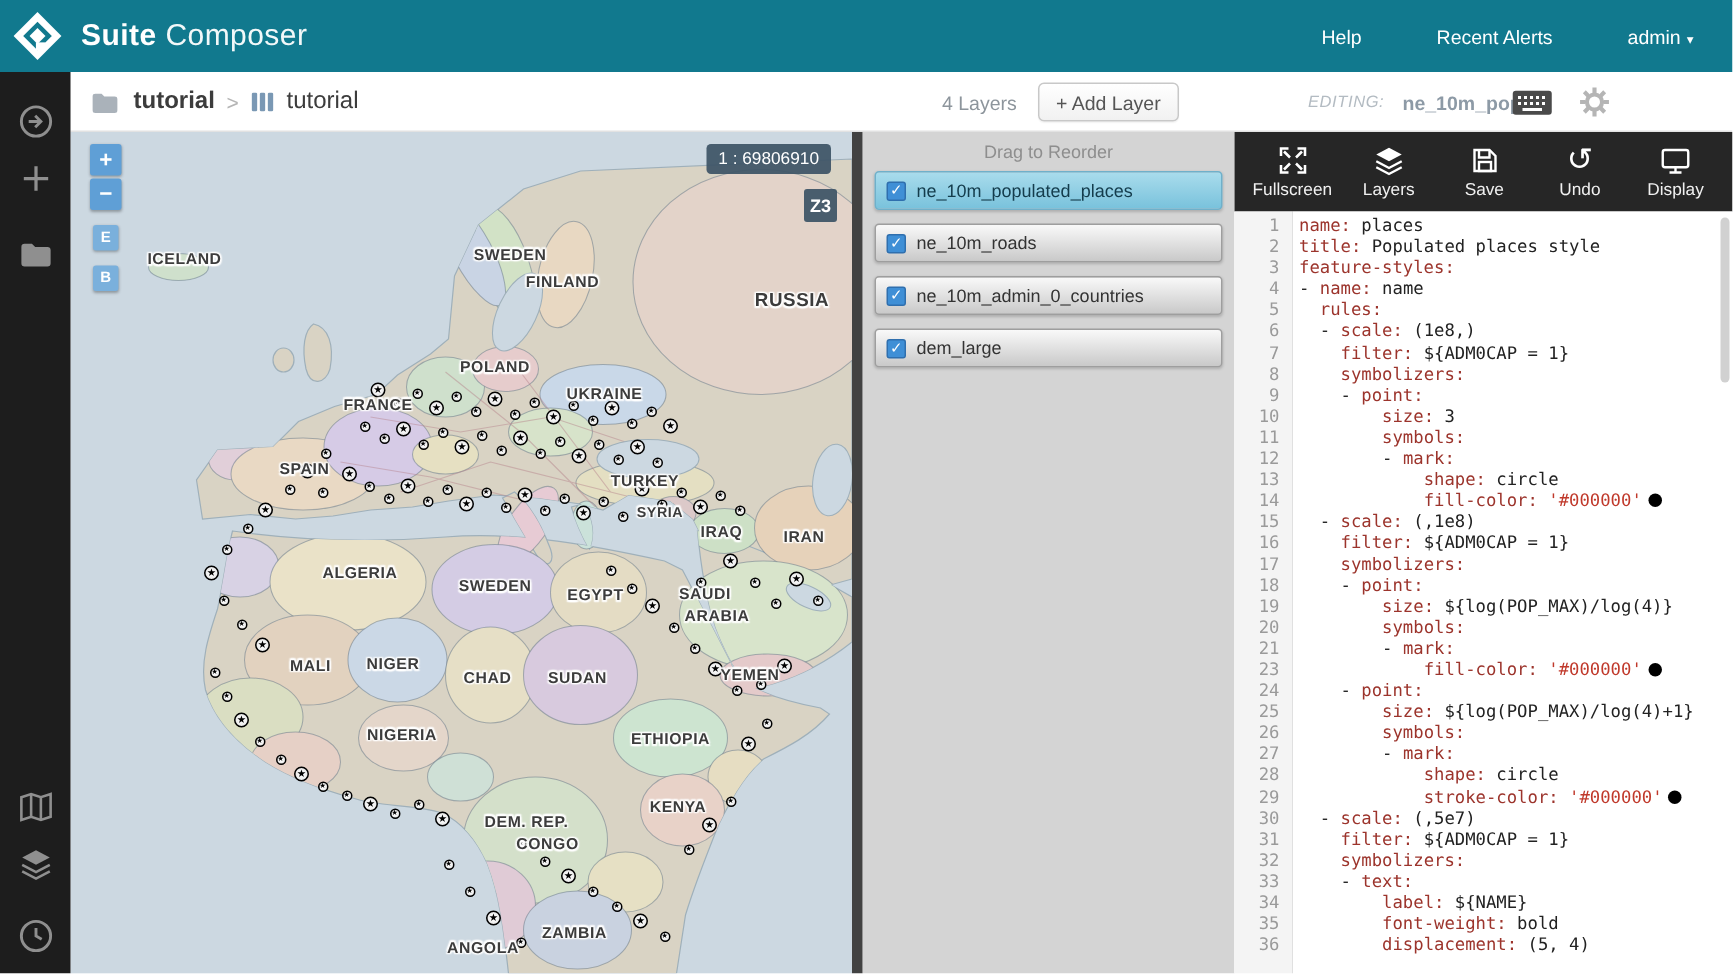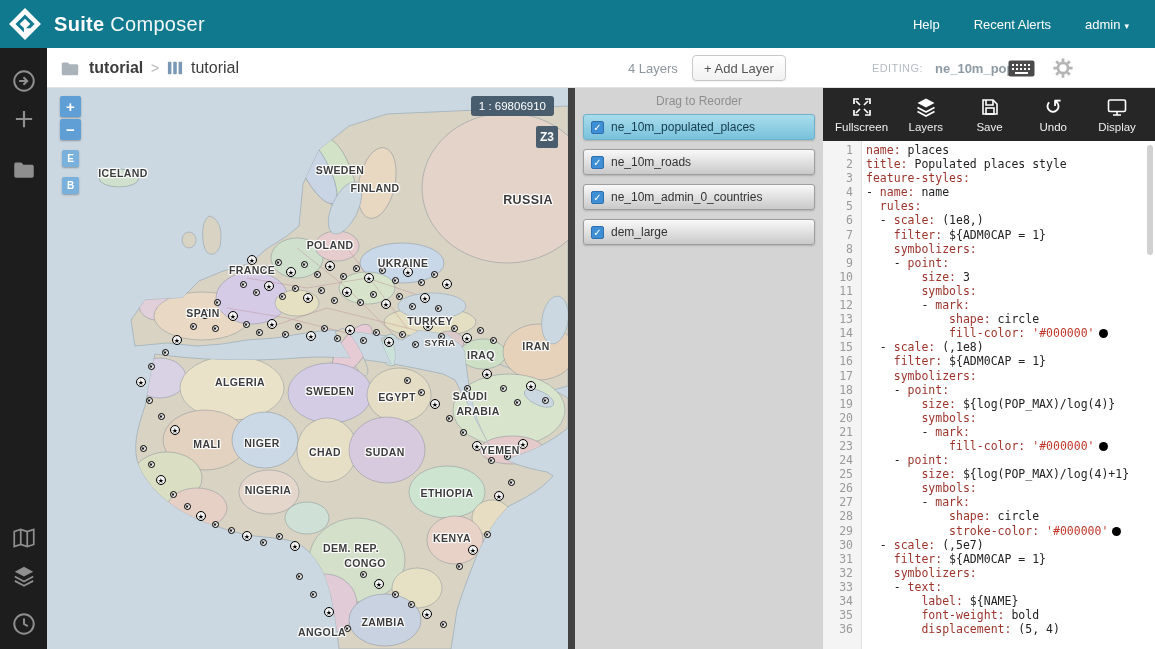--- a/index.html
+++ b/index.html
@@ -6,36 +6,36 @@
   html,body { width:1155px; height:649px; overflow:hidden; font-family:"Liberation Sans",sans-serif; background:#fff; }
   .app { position:relative; width:1155px; height:649px; }
 
   
   .topbar { position:absolute; left:0; top:0; width:1155px; height:48px; background:#11798e; display:flex; align-items:center; color:#fff; z-index:30; }
   .logo { margin-left:8px; width:34px; height:34px; flex:0 0 auto; }
   .brand { margin-left:12px; font-size:20px; letter-spacing:.3px; }
   .brand b { font-weight:bold; }
   .brand span.light { font-weight:normal; opacity:.95; }
   .toplinks { margin-left:auto; display:flex; align-items:center; gap:34px; padding-right:26px; font-size:13px; }
-  .toplink { cursor:pointer; white-space:nowrap; }
+  .toplink { cursor:pointer; white-space:nowrap;margin-left:16px; }
   .caret { font-size:9px; margin-left:4px; }
 
   
   .sidebar { position:absolute; left:0; top:48px; width:47px; height:601px; background:#1d1d1d; z-index:25; }
   .sicon { position:absolute; left:50%; transform:translateX(-50%); width:26px; height:26px; cursor:pointer; }
   .sicon svg { width:100%; height:100%; }
 
   
   .subbar { position:absolute; left:47px; top:48px; width:1108px; height:40px; background:#fff; border-bottom:1px solid #e2e2e2; z-index:20; }
   .subbar .abs { position:absolute; top:0; height:40px; display:flex; align-items:center; }
   .crumb-text { font-size:16px; color:#3c3c3c; cursor:pointer; }
   .crumb-sep { color:#b5b5b5; font-size:14px; }
   .muted-label { font-size:13px; color:#8d959c; }
   .addlayer-btn { height:26px; padding:0 11px; border:1px solid #c8c8c8; border-radius:4px; background:linear-gradient(#ffffff,#f1f1f1); color:#555; font-size:13px; display:flex; align-items:center; cursor:pointer; box-shadow:0 1px 1px rgba(0,0,0,.05); }
-  .editing-label { font-size:11px; color:#b3bbc2; letter-spacing:.4px; }
+  .editing-label { font-size:11px; color:#b3bbc2; letter-spacing:.4px;font-style:italic; }
   .editing-value { font-size:13px; font-weight:bold; color:#8d9aa6; margin-left:6px; }
 
   
   .map { position:absolute; left:47px; top:88px; width:521px; height:561px; overflow:hidden; background:#ccd8e1; cursor:grab; }
   .map svg.basemap { position:absolute; left:0; top:0; }
   .map-label { position:absolute; transform:translate(-50%,-50%); font-weight:bold; font-size:10.5px; color:#3c3c3c; letter-spacing:.4px; white-space:nowrap;
     text-shadow:1px 1px 1px #fff,-1px -1px 1px #fff,1px -1px 1px #fff,-1px 1px 1px #fff,0 1px 1px #fff,0 -1px 1px #fff; pointer-events:none; }
   .mk { position:absolute; width:10px; height:10px; margin:-5px 0 0 -5px; border:1px solid #000; border-radius:50%;
         background:radial-gradient(circle,#ffffff 15%,#e8e8e8 75%); display:flex; align-items:center; justify-content:center; font-size:7px; color:#000; }
   .mk::after { content:"★"; line-height:1; }
@@ -391,21 +391,21 @@
         <span class="map-label" style="left: 293px; top: 82px;">SWEDEN</span>
         <span class="map-label" style="left: 328px; top: 100px;">FINLAND</span>
         <span class="map-label" style="left: 481px; top: 112px; font-size: 12.5px;">RUSSIA</span>
         <span class="map-label" style="left: 283px; top: 157px;">POLAND</span>
         <span class="map-label" style="left: 356px; top: 175px;">UKRAINE</span>
         <span class="map-label" style="left: 205px; top: 182px;">FRANCE</span>
         <span class="map-label" style="left: 156px; top: 225px;">SPAIN</span>
         <span class="map-label" style="left: 383px; top: 233px;">TURKEY</span>
         <span class="map-label" style="left: 393px; top: 254px; font-size: 9.5px;">SYRIA</span>
         <span class="map-label" style="left: 434px; top: 267px;">IRAQ</span>
-        <span class="map-label" style="left: 489px; top: 258px; text-align: right;">IRAN</span>
+        <span class="map-label" style="left: 489px; top: 270px; text-align: right;">IRAN</span>
         <span class="map-label" style="left: 193px; top: 294px;">ALGERIA</span>
         <span class="map-label" style="left: 283px; top: 303px;">SWEDEN</span>
         <span class="map-label" style="left: 350px; top: 309px;">EGYPT</span>
         <span class="map-label" style="left: 423px; top: 308px;">SAUDI</span>
         <span class="map-label" style="left: 431px; top: 323px;">ARABIA</span>
         <span class="map-label" style="left: 160px; top: 356px;">MALI</span>
         <span class="map-label" style="left: 215px; top: 355px;">NIGER</span>
         <span class="map-label" style="left: 278px; top: 364px;">CHAD</span>
         <span class="map-label" style="left: 338px; top: 364px;">SUDAN</span>
         <span class="map-label" style="left: 453px; top: 362px;">YEMEN</span>

